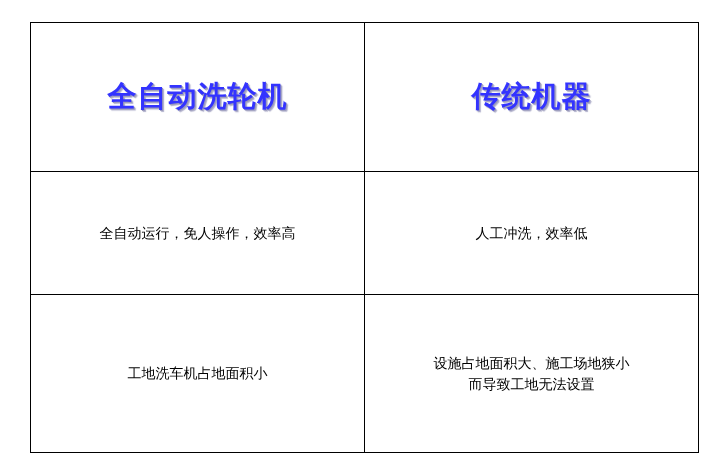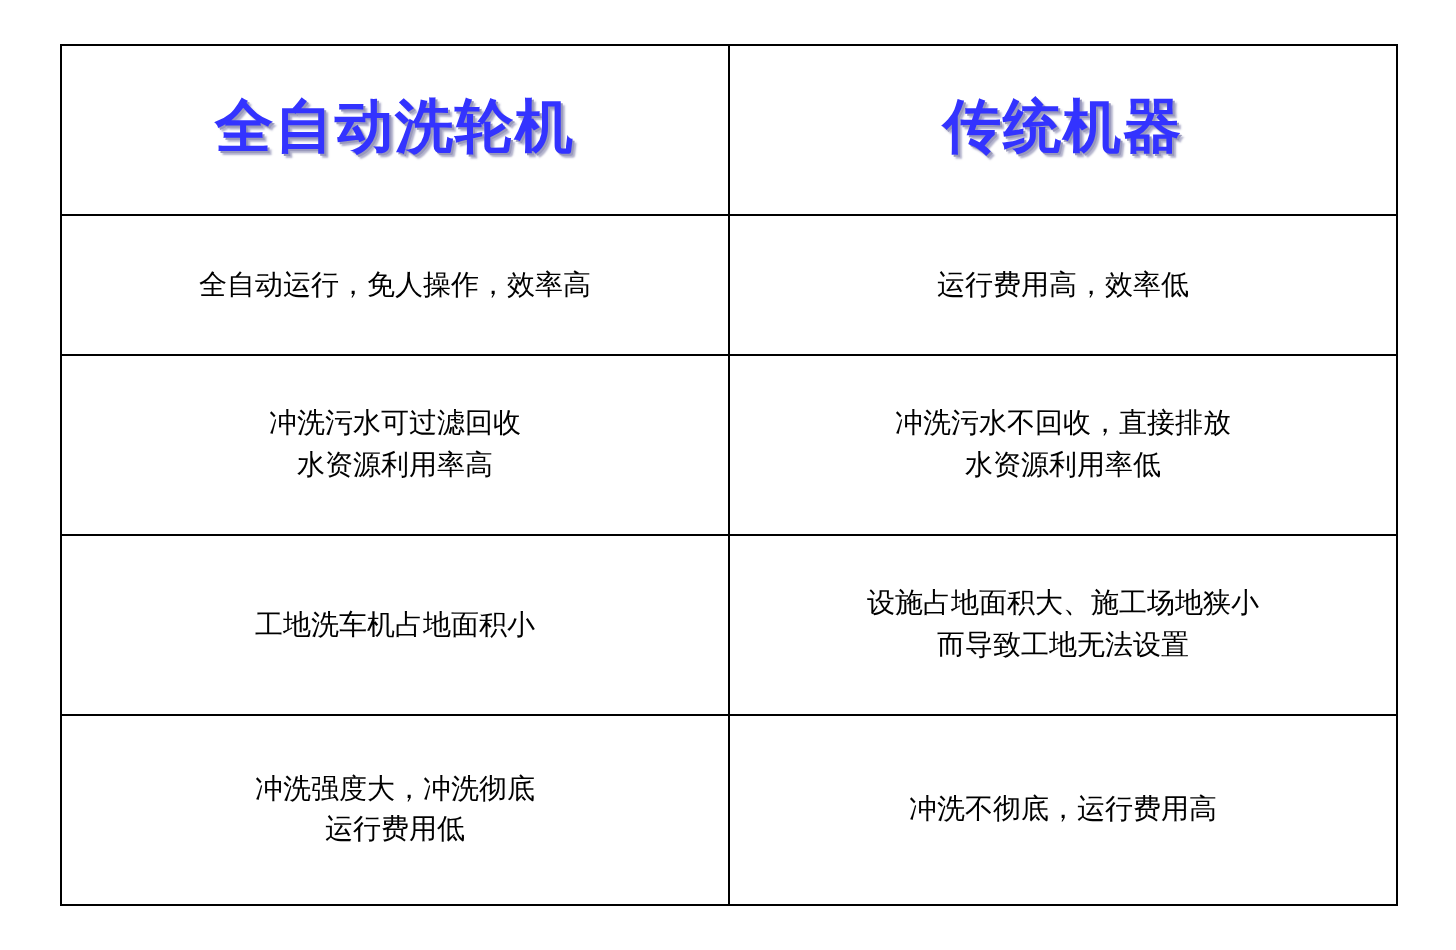--- a/index.html
+++ b/index.html
@@ -84,47 +84,28 @@
           </td>
           <td class="col-b head-cell">
             <span class="head-text">传统机器</span>
           </td>
         </tr>
         <tr class="row-1">
           <td class="col-a">
             <span class="body-text">全自动运行，免人操作，效率高</span>
           </td>
           <td class="col-b">
-            <span class="body-text">运行费用高，效率低</span>
-          </td>
-        </tr>
-        <tr class="row-2">
-          <td class="col-a">
-            <span class="body-text">冲洗污水可过滤回收
-水资源利用率高</span>
-          </td>
-          <td class="col-b">
-            <span class="body-text">冲洗污水不回收，直接排放
-水资源利用率低</span>
+            <span class="body-text">人工冲洗，效率低</span>
           </td>
         </tr>
         <tr class="row-3">
           <td class="col-a">
             <span class="body-text">工地洗车机占地面积小</span>
           </td>
           <td class="col-b">
             <span class="body-text">设施占地面积大、施工场地狭小
 而导致工地无法设置</span>
           </td>
         </tr>
-        <tr class="row-5">
-          <td class="col-a">
-            <span class="body-text">冲洗强度大，冲洗彻底
-运行费用低</span>
-          </td>
-          <td class="col-b">
-            <span class="body-text">冲洗不彻底，运行费用高</span>
-          </td>
-        </tr>
       </tbody>
     </table>
   </div>
 </div>
 
 </body></html>

